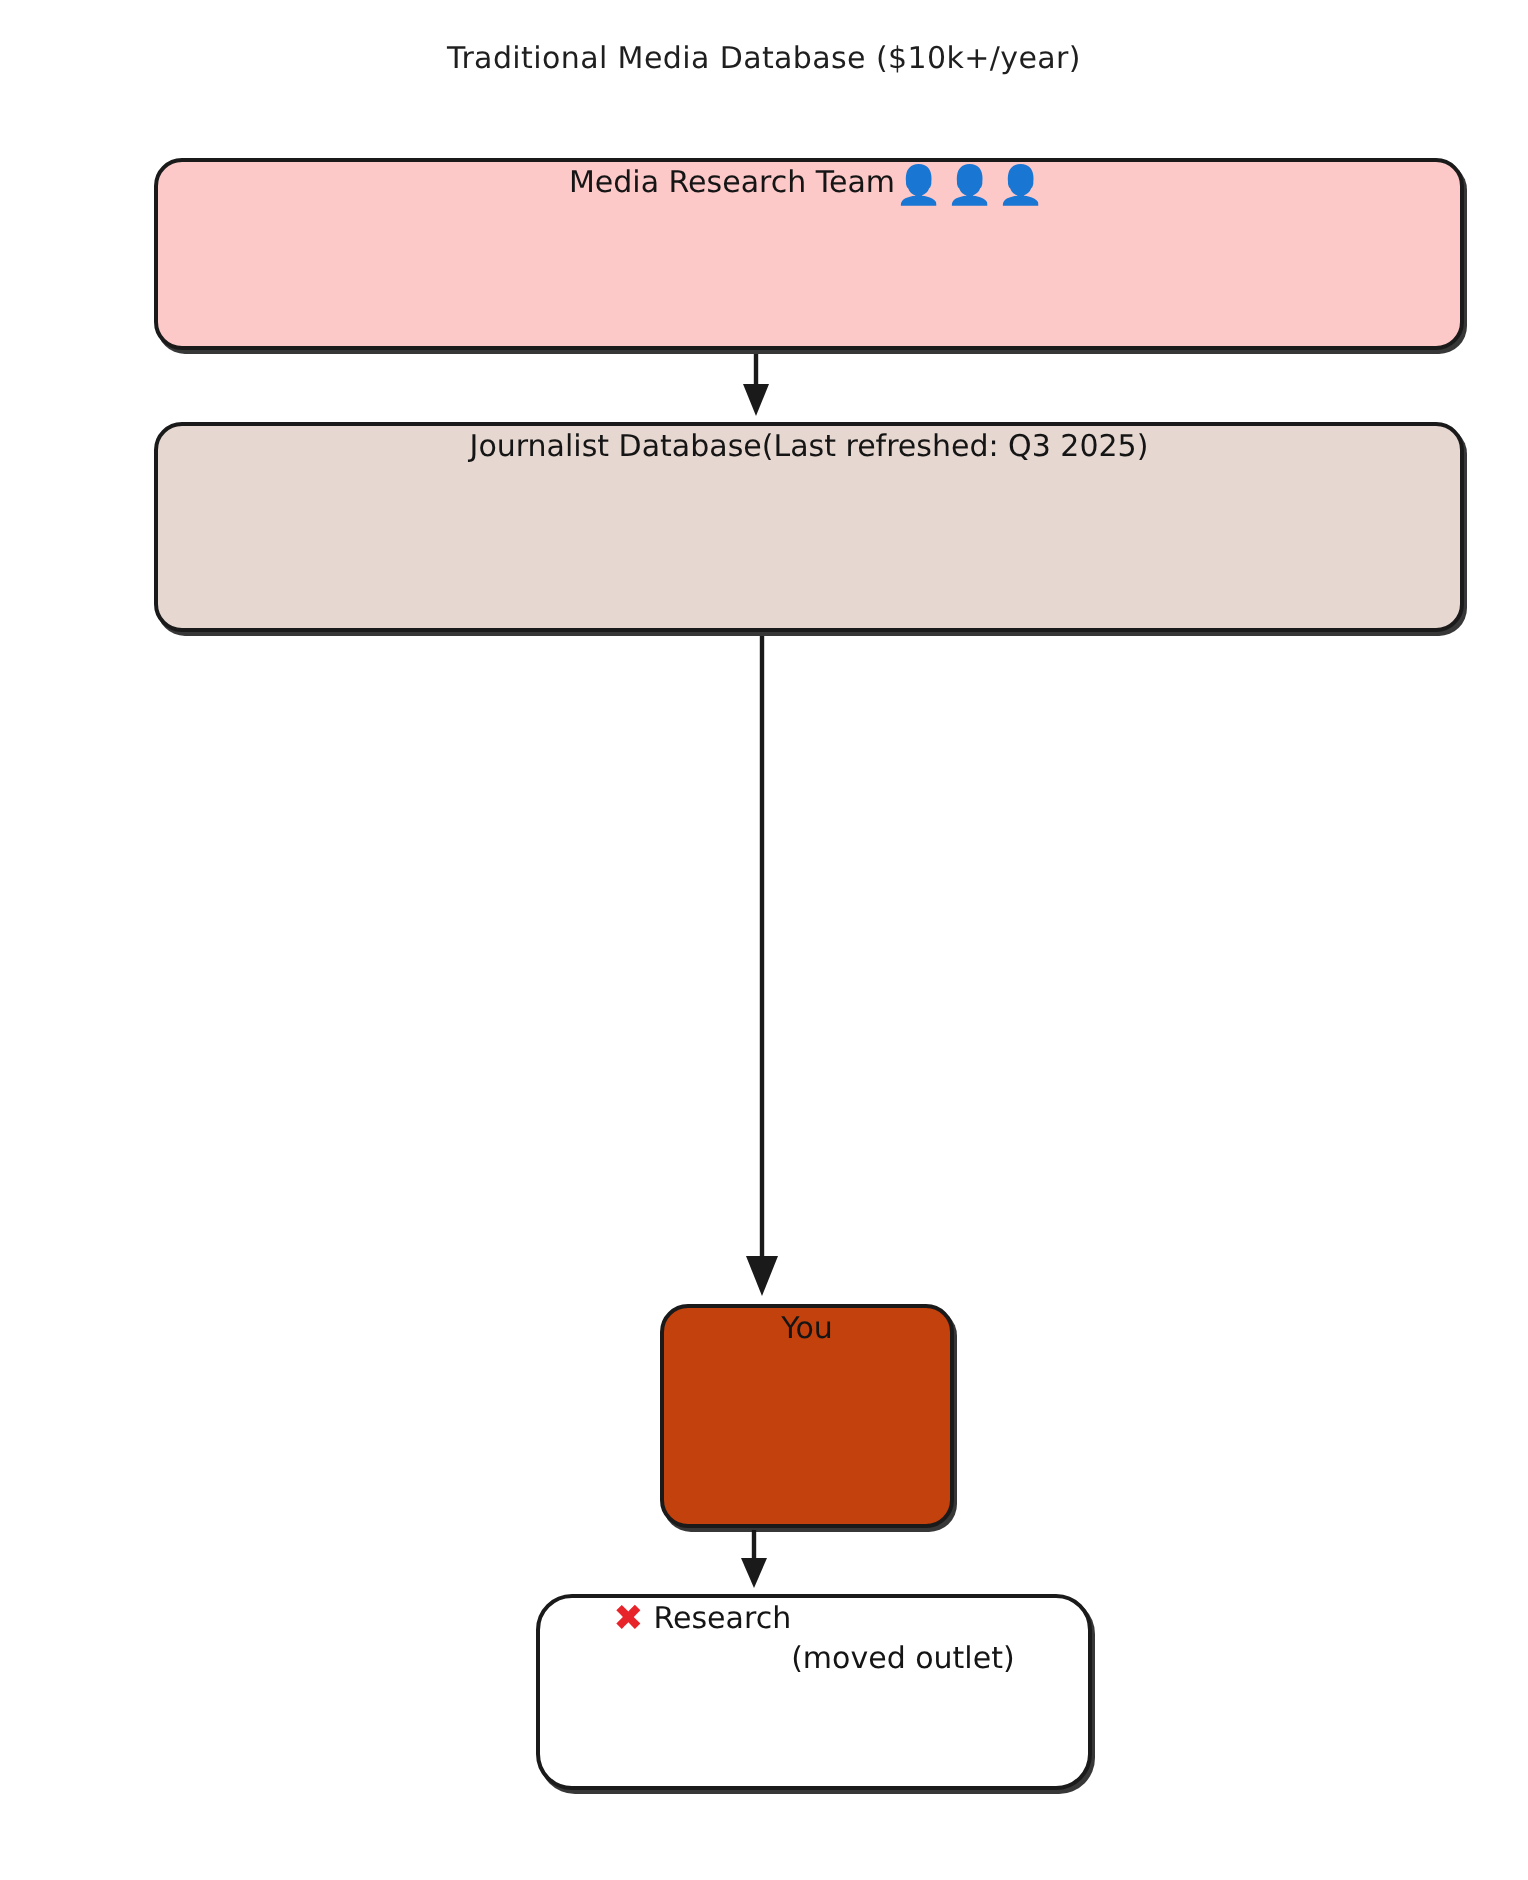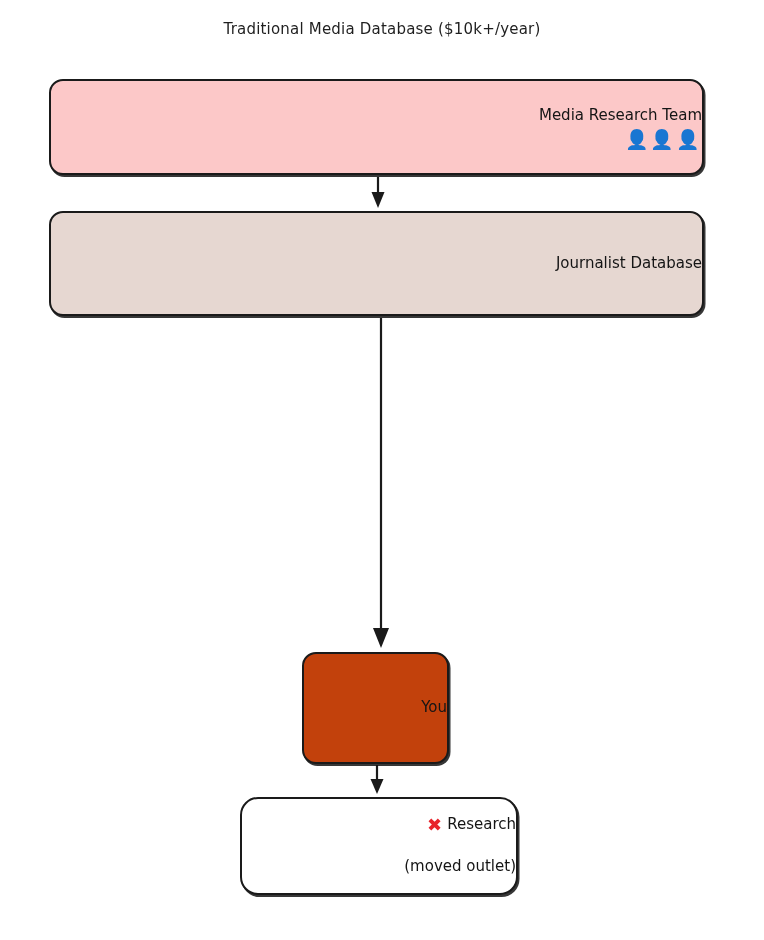--- a/index.html
+++ b/index.html
@@ -32,28 +32,29 @@
     color: #1f1f1f;
     letter-spacing: 0.2px;
     font-family: "DejaVu Sans", sans-serif;
   }
 
   .node {
     position: absolute;
     box-sizing: border-box;
     border: 2px solid #1a1a1a;
     display: flex;
-    flex-direction: column;
-    align-items: flex-end;
+    flex-direction: row;
+    align-items: flex-start;
     justify-content: center;
     text-align: center;
     color: #151515;
     font-size: 15px;
     line-height: 1.45;
     box-shadow: 1.5px 2px 0 0 rgba(20,20,20,0.85);
+    margin-left: 28px;
   }
 
   
   #node-media-research-team {
     left: 49px;
     top: 79px;
     width: 655px;
     height: 96px;
     border-radius: 14px;
     background: #fcc8c8;
@@ -160,20 +161,21 @@
     </g>
   </svg>
 
   <div class="node" id="node-media-research-team">
     <span class="node-line">Media Research Team</span>
     <span class="emoji-row">👤👤👤</span>
   </div>
 
   <div class="node" id="node-journalist-database">
     <span class="node-line">Journalist Database</span>
+    <span class="node-line sub">(Last refreshed: Q3 2025)</span>
   </div>
 
   <div class="node" id="node-you">
     <span class="node-line">You</span>
   </div>
 
   <div class="node" id="node-bounced">
     <span class="bounced-head">
       <span class="x-mark">✖</span>
       <span class="node-line">Research</span>

